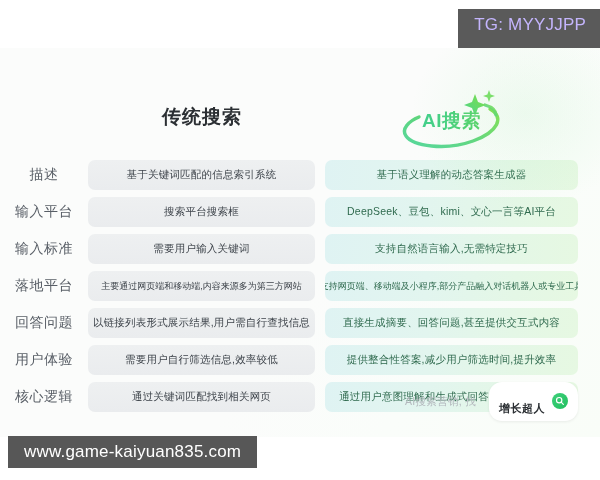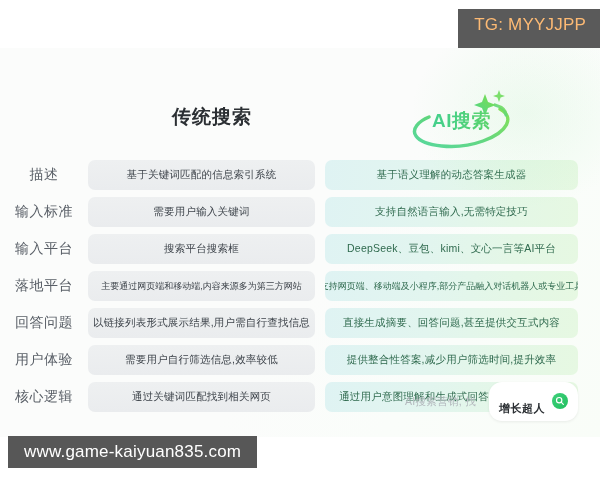--- a/index.html
+++ b/index.html
@@ -14,21 +14,21 @@
     overflow: hidden;
     position: relative;
   }
 
   
   .tg-badge {
     position: absolute;
     top: 9px;
     right: 0px;
     background: #5a5a5a;
-    color: #fdba74;
+    color: #c4b5fd;
     font-size: 17px;
     letter-spacing: 0.2px;
     padding: 7px 14px 17px 16px;
     line-height: 1;
     white-space: nowrap;
   }
 
   
   .card {
     position: absolute;
@@ -47,21 +47,21 @@
     top: -30px;
     width: 230px;
     height: 190px;
     background: radial-gradient(ellipse at center, rgba(160,235,170,0.16) 0%, rgba(160,235,170,0.0) 70%);
     pointer-events: none;
   }
 
   
   .headers {
     position: absolute;
-    left: 10px;
+    left: 0;
     top: 0;
     width: 569px;
     height: 118px;
   }
   .head-left {
     position: absolute;
     left: 88px;
     top: 56px;
     width: 228px;
     text-align: center;
@@ -261,31 +261,31 @@
   <div class="table">
 
     <div class="row">
       <div class="row-label">描述</div>
       <div class="cell cell-left">基于关键词匹配的信息索引系统</div>
       <div class="gap"></div>
       <div class="cell cell-right">基于语义理解的动态答案生成器</div>
     </div>
 
     <div class="row">
+      <div class="row-label">输入平台</div>
+      <div class="cell cell-left">搜索平台搜索框</div>
+      <div class="gap"></div>
+      <div class="cell cell-right">DeepSeek、豆包、kimi、文心一言等AI平台</div>
+    </div>
+
+    <div class="row">
       <div class="row-label">输入标准</div>
       <div class="cell cell-left">需要用户输入关键词</div>
       <div class="gap"></div>
       <div class="cell cell-right">支持自然语言输入,无需特定技巧</div>
-    </div>
-
-    <div class="row">
-      <div class="row-label">输入平台</div>
-      <div class="cell cell-left">搜索平台搜索框</div>
-      <div class="gap"></div>
-      <div class="cell cell-right">DeepSeek、豆包、kimi、文心一言等AI平台</div>
     </div>
 
     <div class="row">
       <div class="row-label">落地平台</div>
       <div class="cell cell-left tiny">主要通过网页端和移动端,内容来源多为第三方网站</div>
       <div class="gap"></div>
       <div class="cell cell-right tiny">支持网页端、移动端及小程序,部分产品融入对话机器人或专业工具</div>
     </div>
 
     <div class="row">

